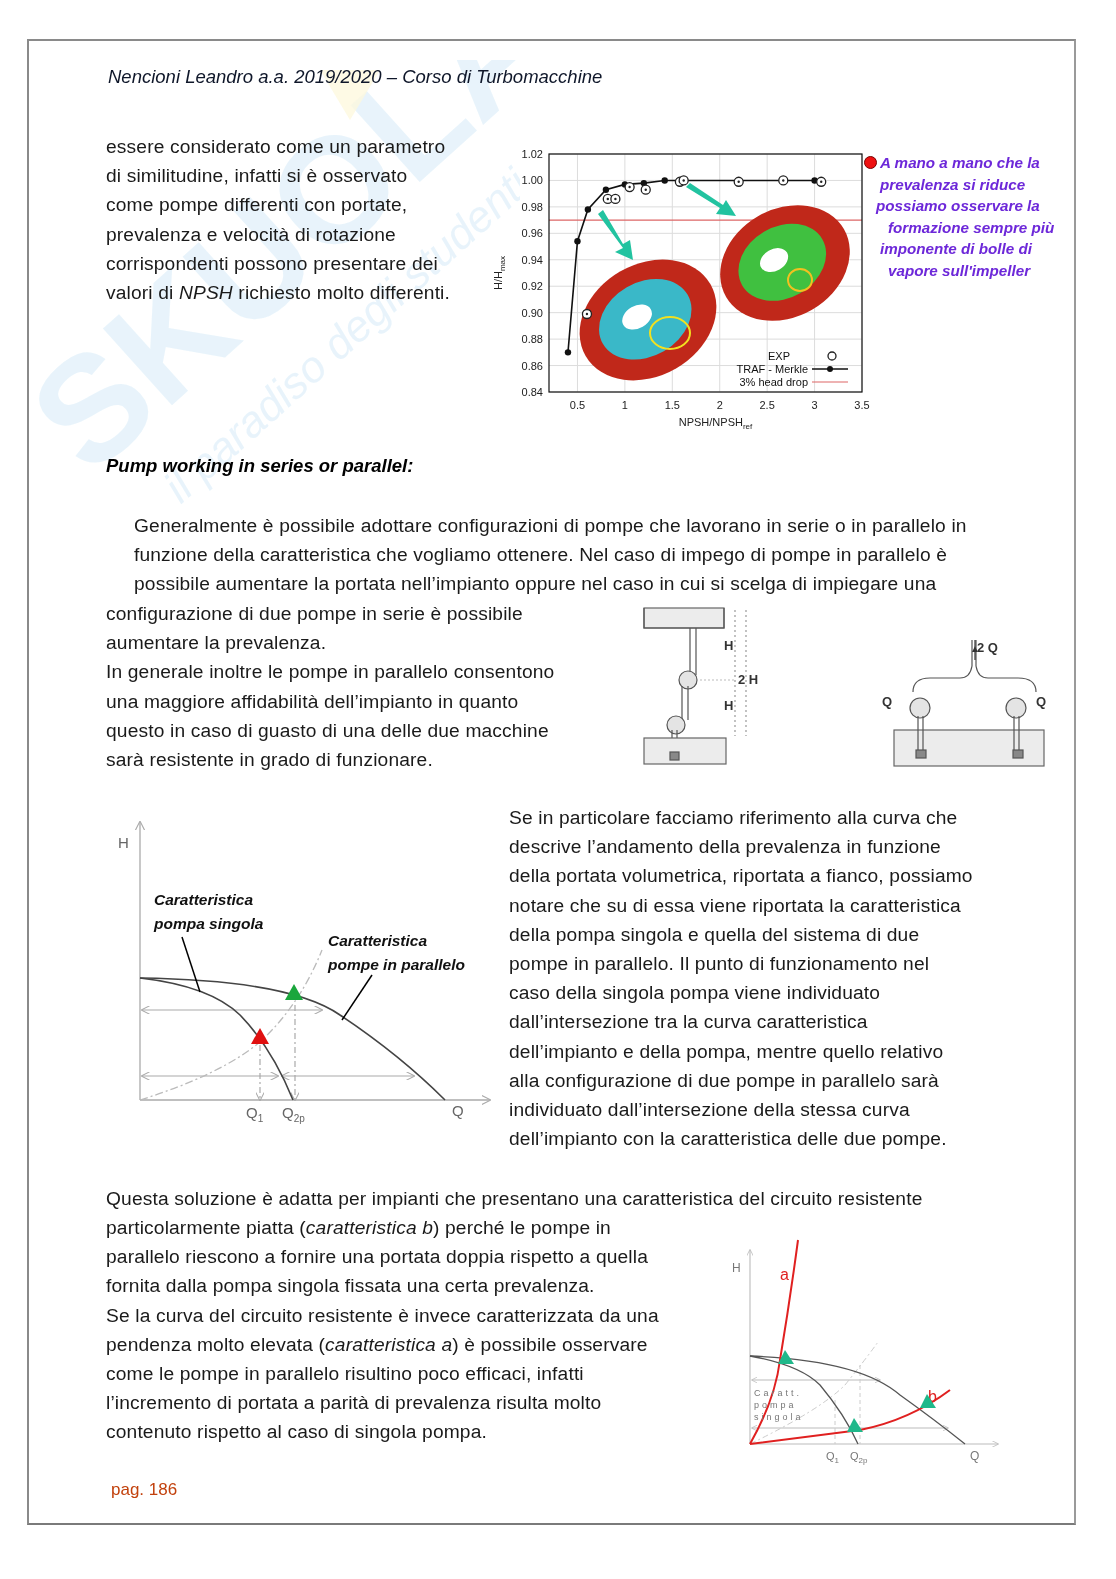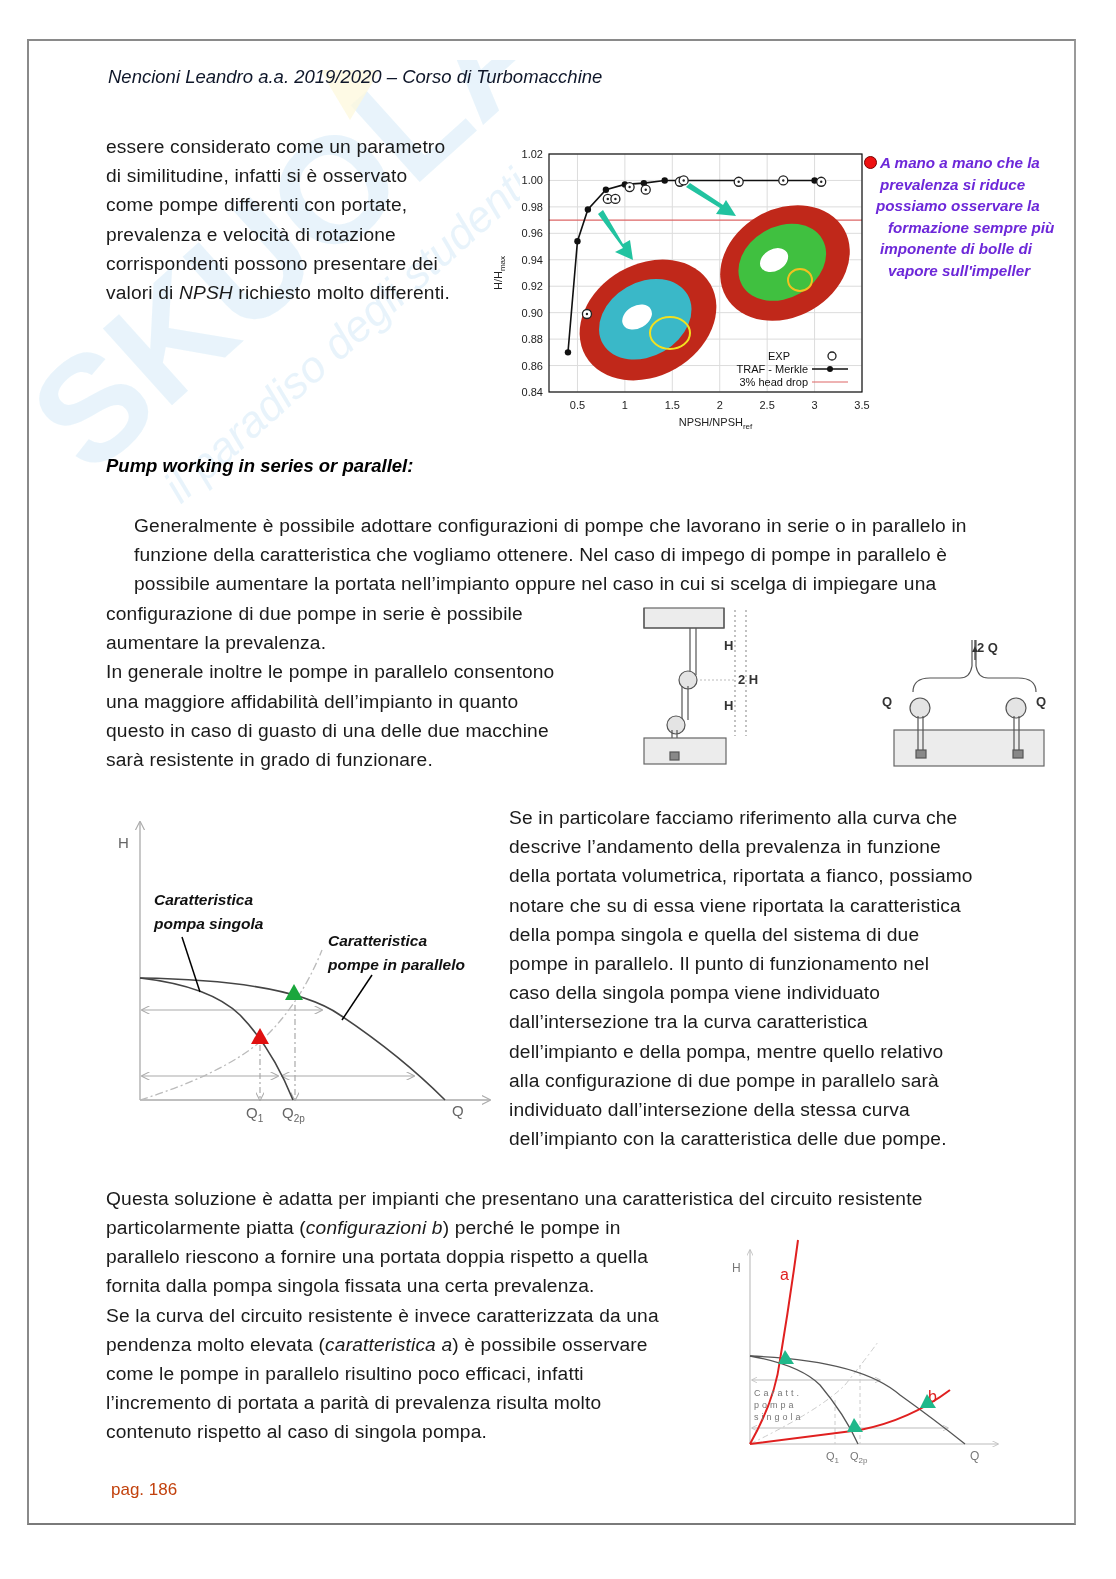--- a/index.html
+++ b/index.html
@@ -241,21 +241,21 @@
     <p>dell’impianto e della pompa, mentre quello relativo</p>
     <p>alla configurazione di due pompe in parallelo sarà</p>
     <p>individuato dall’intersezione della stessa curva</p>
     <p>dell’impianto con la caratteristica delle due pompe.</p>
   </div>
 
 <div class="txt" id="para-solution-first" style="left:106px;top:1184px;width:900px;">
     <p>Questa soluzione è adatta per impianti che presentano una caratteristica del circuito resistente</p>
   </div>
 <div class="txt" id="para-solution" style="left:106px;top:1213px;width:600px;">
-    <p><span>particolarmente piatta (</span><em>configurazioni b</em><span>) perché le pompe in</span></p>
+    <p><span>particolarmente piatta (</span><em>caratteristica b</em><span>) perché le pompe in</span></p>
     <p><span>parallelo riescono a fornire una portata doppia rispetto a quella</span></p>
     <p><span>fornita dalla pompa singola fissata una certa prevalenza.</span></p>
     <p><span>Se la curva del circuito resistente è invece caratterizzata da una</span></p>
     <p><span>pendenza molto elevata (</span><em>caratteristica a</em><span>) è possibile osservare</span></p>
     <p><span>come le pompe in parallelo risultino poco efficaci, infatti</span></p>
     <p><span>l’incremento di portata a parità di prevalenza risulta molto</span></p>
     <p><span>contenuto rispetto al caso di singola pompa.</span></p>
   </div>
 
 <svg class="fig" style="left:720px;top:1220px;" width="280" height="250" viewBox="0 0 280 250">

